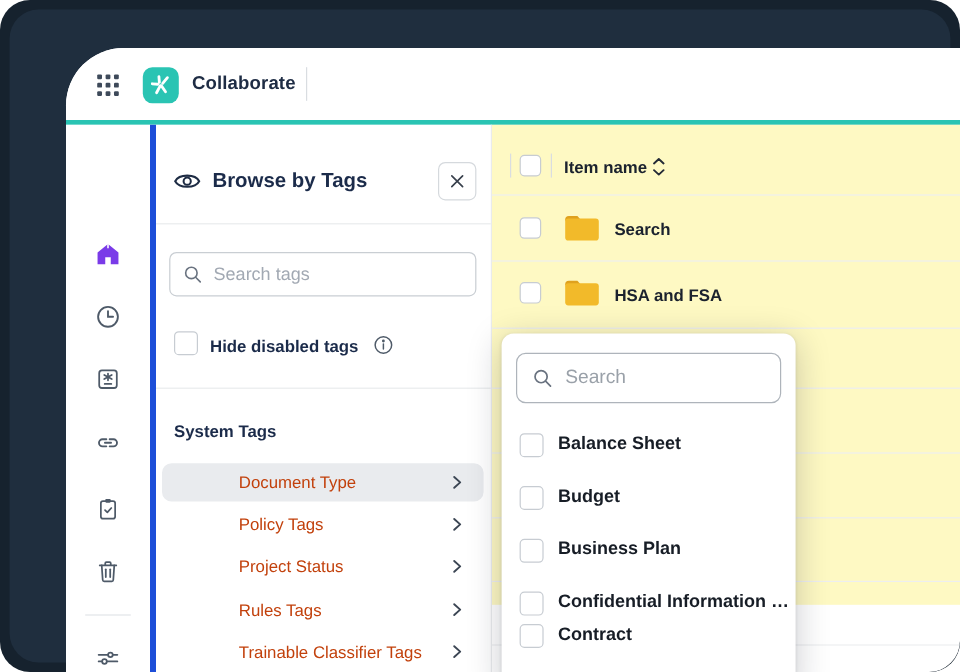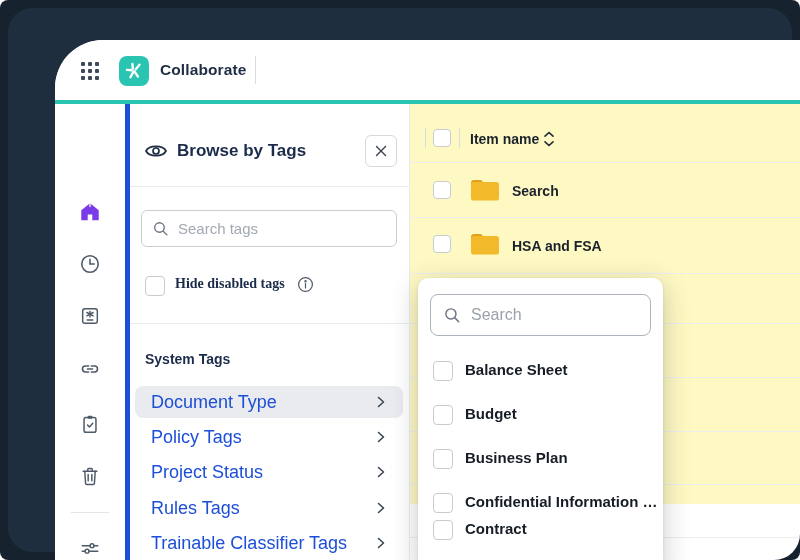--- a/index.html
+++ b/index.html
@@ -1,17 +1,17 @@
 <!DOCTYPE html>
 <html><head>
 <meta charset="utf-8">
 <style>
   * { margin:0; padding:0; box-sizing:border-box; }
   html,body { width:800px; height:560px; background:#fff; font-family:"Liberation Sans","DejaVu Sans",sans-serif; }
-  .stage { position:absolute; left:0; top:0; width:800px; height:560px; background:#16222E; border-radius:8px; overflow:hidden; }
+  .stage { position:absolute; left:0; top:0; width:800px; height:560px; background:#16222E; border-radius:25px; overflow:hidden; }
   .bg-inner { position:absolute; left:8px; top:8px; right:8px; bottom:8px; background:#1F2E3E; border-radius:24px; }
   .app-card { position:absolute; left:55px; top:40px; width:745px; height:520px; background:#fff; border-top-left-radius:48px; border-bottom-right-radius:26px; overflow:hidden; }
 
   
   .top-bar { position:absolute; left:0; top:0; width:100%; height:60px; background:#fff; }
   .waffle { position:absolute; left:24px; top:20px; width:22px; height:22px; color:#3E4A5A; cursor:pointer; }
   .logo-tile { position:absolute; left:64px; top:16px; width:30px; height:30px; border-radius:8px; background:#2AC4B3; display:flex; align-items:center; justify-content:center; }
   .product-name { position:absolute; left:105px; top:0; height:60px; display:flex; align-items:center; font-size:15.5px; font-weight:700; color:#1E2C44; letter-spacing:.1px; }
   .header-vdivider { position:absolute; left:200px; top:16px; width:1px; height:28px; background:#D9DDE1; }
   .teal-bar { position:absolute; left:0; top:60px; width:100%; height:4px; background:#2AC4B3; }
@@ -26,28 +26,28 @@
   .tags-panel { position:absolute; left:70px; top:64px; width:285px; height:540px; background:#fff; border-left:5px solid #1d4ed8; border-right:1px solid #E9EBED; }
   .eye-icon { position:absolute; left:14px; top:36px; width:24px; height:22px; color:#1E2C44; }
   .panel-title { position:absolute; left:47px; top:37px; font-size:17px; font-weight:700; color:#1B2B4A; }
   .close-btn { position:absolute; left:235px; top:31px; width:32px; height:32px; border:1px solid #D5D9DD; border-radius:6px; background:#fff; color:#39414D; display:flex; align-items:center; justify-content:center; cursor:pointer; }
   .hdiv { position:absolute; left:0; width:100%; height:1px; background:#E9EBED; }
   .search-box { position:absolute; left:11px; top:106px; width:256px; height:37px; border:1px solid #C9CED3; border-radius:6px; background:#fff; display:flex; align-items:center; padding-left:10px; }
   .search-box .mag { width:17px; height:17px; color:#6A7380; flex:none; }
   .search-box input { border:none; outline:none; margin-left:9px; width:200px; font-size:15px; color:#a16207; font-family:inherit; background:transparent; }
   .search-box input::placeholder { color:#A2A9B3; }
   .cbx { border:1.5px solid #C7CCD2; border-radius:4px; background:#fff; cursor:pointer; flex:none; }
-  .hide-row { position:absolute; left:15px; top:172px; display:flex; align-items:flex-start;font-family:Liberation Serif, serif; }
+  .hide-row { position:absolute; left:15px; top:172px; display:flex; align-items:flex-end; }
   .hide-row .cbx { width:20px; height:20px; }
   .hide-row .lbl { margin-left:10px; font-size:14px; font-weight:700; color:#1B2B4A; }
   .hide-row .info { margin-left:12px; width:17px; height:17px; color:#4E5A68; cursor:pointer; }
   .section-title { position:absolute; left:15px; top:247px; font-size:14px; font-weight:700; color:#1B2B4A; }
   .tag-item { position:absolute; left:5px; width:268px; height:32px; border-radius:8px; display:flex; align-items:center; padding:0 14px 0 16px; cursor:pointer; }
   .tag-item.selected { background:#E9EBEE; }
-  .tag-item .t { flex:1; font-size:18px; color:#1d4ed8; }
+  .tag-item .t { flex:1; font-size:14px; color:#c2410c;margin-left:48px; }
   .tag-item .chev { width:16px; height:16px; color:#3C4654; flex:none; }
 
   
   .file-table { position:absolute; left:355px; top:64px; width:390px; height:400px; background:#fef9c3;text-align:center; }
   .th-mini { position:absolute; top:24px; width:1px; height:20px; background:#D9DDE1; }
   .th-cbx { position:absolute; left:23px; top:25px; width:18px; height:18px; }
   .th-label { position:absolute; left:60px; top:27px; font-size:14px; font-weight:700; color:#1B222E; }
   .sort-icon { position:absolute; left:130px; top:23px; width:18px; height:24px; color:#242B36; cursor:pointer; }
   .row-div { position:absolute; left:0; width:100%; height:1px; background:#EDEEF0; }
   .file-row .r-cbx { position:absolute; left:23px; width:18px; height:18px; }

